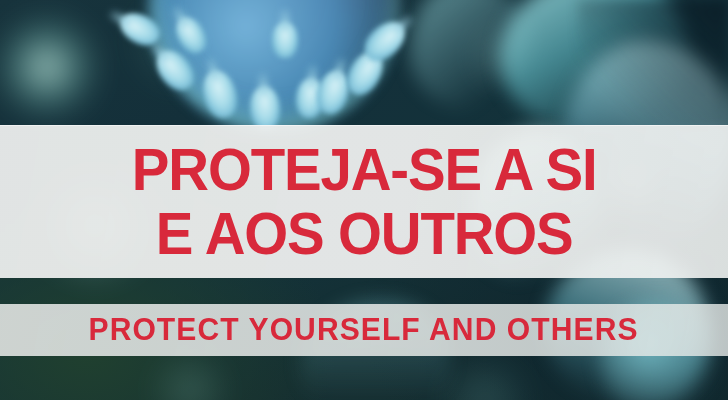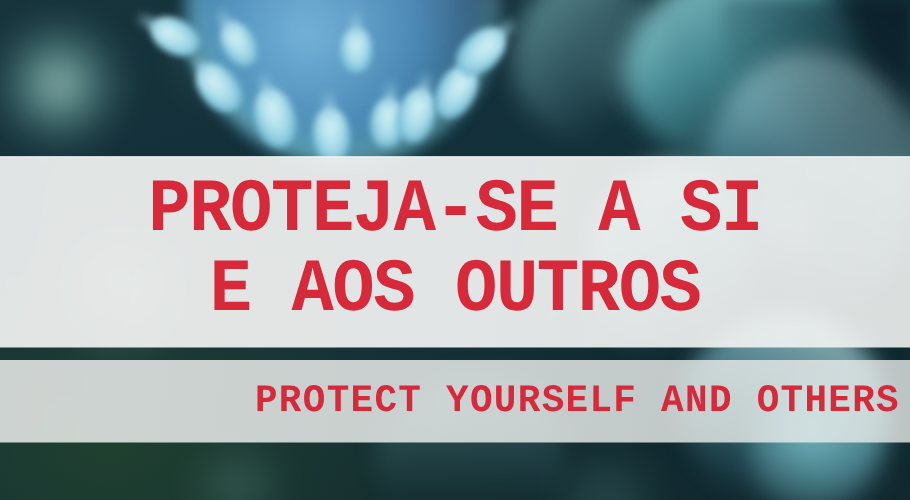--- a/index.html
+++ b/index.html
@@ -1,20 +1,20 @@
 <!DOCTYPE html>
 <html><head>
 <meta charset="utf-8">
 <style>
   html,body{margin:0;padding:0;background:#000;}
   #poster{
     position:relative;
     width:728px;height:400px;
     overflow:hidden;
-    font-family:Liberation Mono, monospace;
+    font-family:Liberation Sans, sans-serif;
     -webkit-font-smoothing:antialiased;
   }
 
   
   .bg-base{
     position:absolute;inset:0;
     background:
       radial-gradient(ellipse 55% 70% at 12% 88%, #20402f 0%, rgba(32,64,47,0) 62%),
       radial-gradient(ellipse 60% 80% at 88% 78%, #0e2630 0%, rgba(14,38,48,0) 65%),
       linear-gradient(160deg,#17333c 0%, #14303a 28%, #13323a 52%, #152e31 74%, #132a2c 100%);
@@ -85,23 +85,23 @@
     display:flex;align-items:center;
     backdrop-filter:blur(2px);
   }
   .band-main{
     top:125px;height:153px;
     background:linear-gradient(100deg,rgba(233,235,234,.965) 0%,rgba(238,240,239,.945) 55%,rgba(240,242,241,.9) 100%);
     box-shadow:0 1px 0 rgba(255,255,255,.5) inset;
     flex-direction:column;justify-content:center;align-items:center;
   }
   .band-sub{
-    top:288px;height:66px;
+    top:304px;height:52px;
     background:linear-gradient(100deg,rgba(219,223,221,.93) 0%,rgba(226,230,228,.88) 50%,rgba(231,235,233,.8) 100%);
-    justify-content:flex-end;
+    justify-content:center;
   }
 
   
   .headline{
     margin:0;
     color:#d8293b;
     font-size:60px;
     font-weight:700;
     line-height:1.03;
     letter-spacing:-1.2px;

